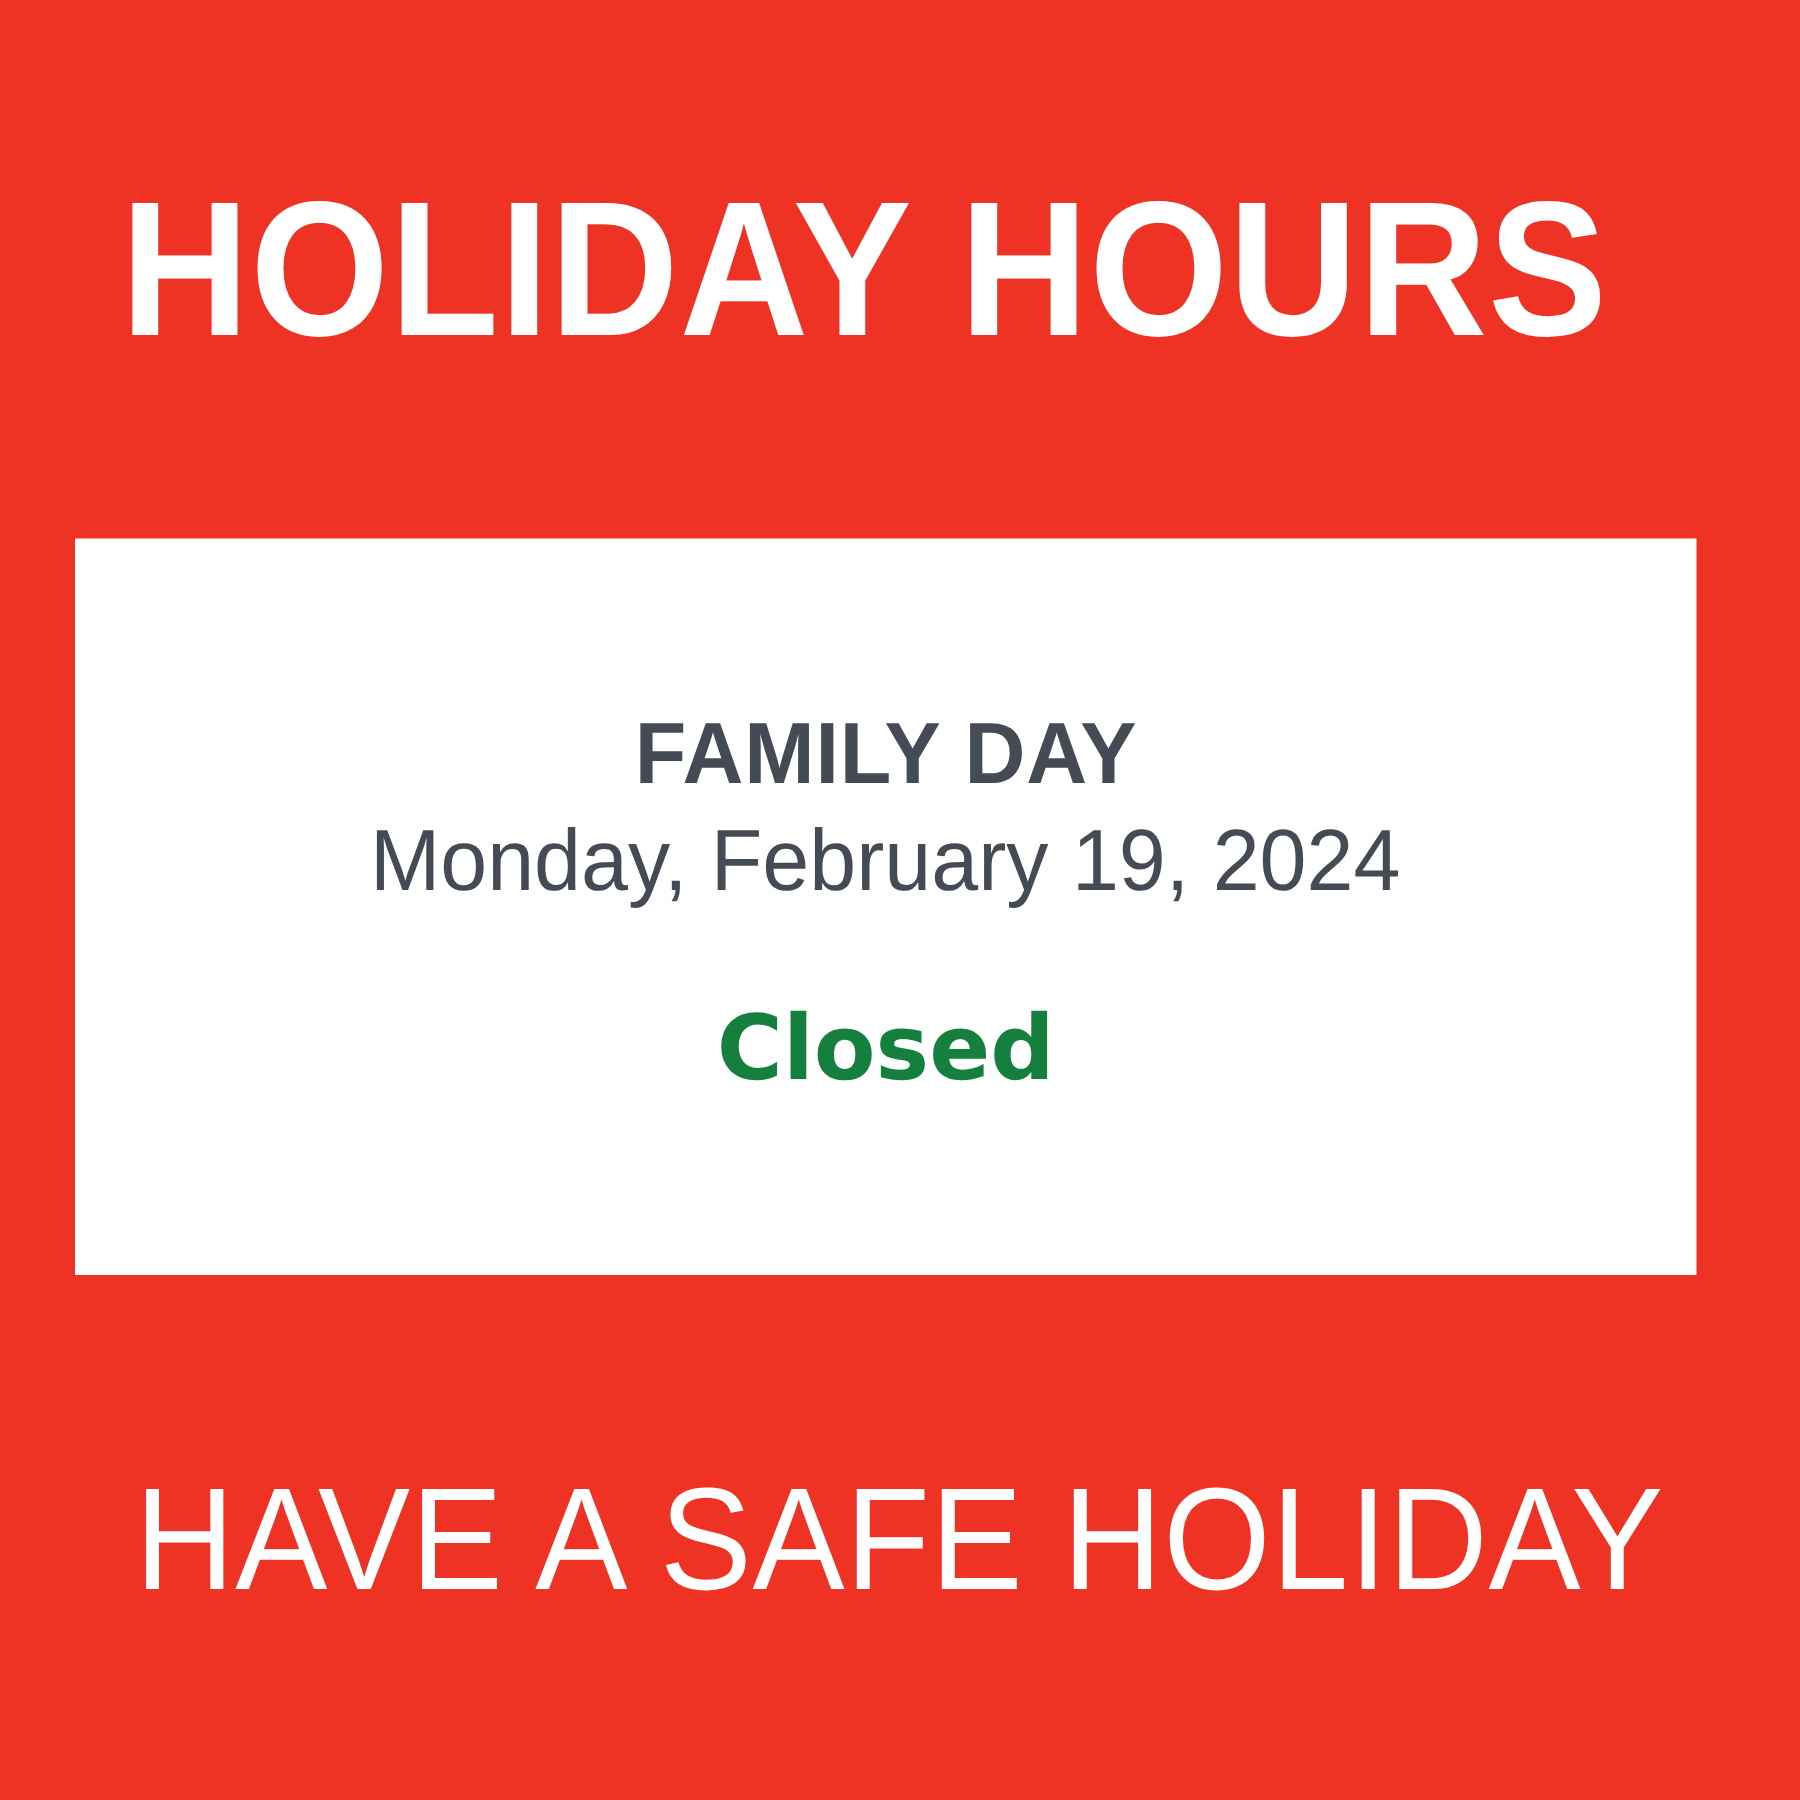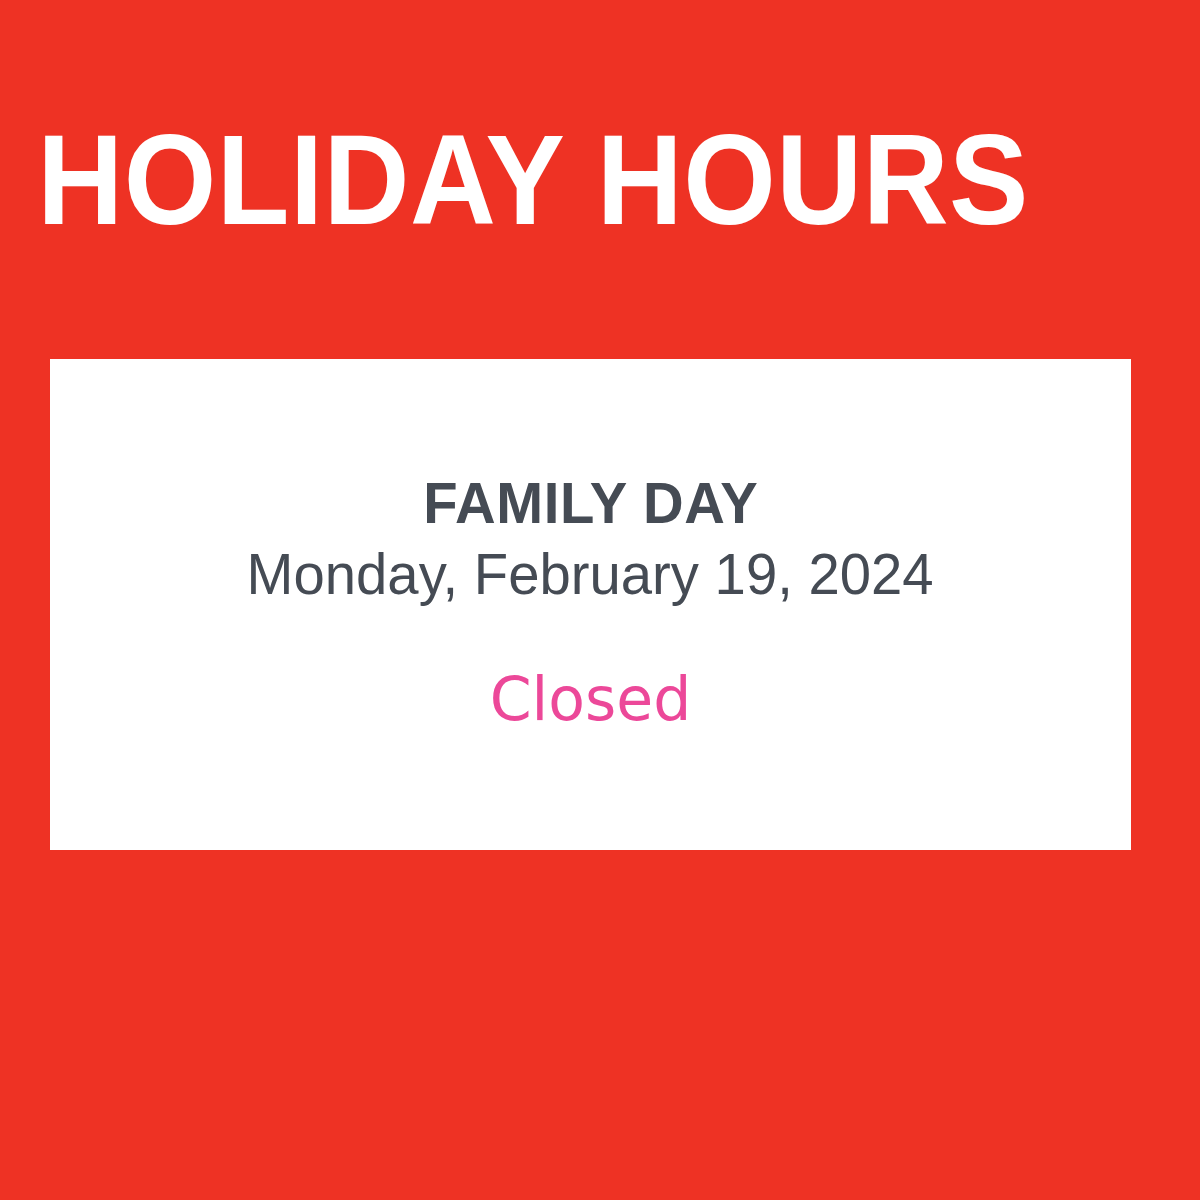--- a/index.html
+++ b/index.html
@@ -29,20 +29,21 @@
 
   
   .headline {
     position: absolute;
     top: 0;
     left: 0;
     width: 1152px;
     height: 359px;
     display: flex;
     align-items: center;
+    justify-content: center;
   }
 
   .headline-text {
     color: #FFFFFF;
     font-family: "Liberation Sans Narrow", "Liberation Sans", "DejaVu Sans Condensed", sans-serif;
     font-weight: 700;
     font-size: 128px;
     line-height: 1;
     letter-spacing: 0.5px;
     white-space: nowrap;
@@ -89,23 +90,23 @@
     font-family: "Liberation Sans Narrow", "Liberation Sans", "DejaVu Sans Condensed", sans-serif;
     font-weight: 400;
     font-size: 58px;
     line-height: 1.12;
     margin-top: 6px;
     white-space: nowrap;
     transform: scaleX(0.97);
   }
 
   .status {
-    color: #ec4899;
+    color: #15803d;
     font-family: "DejaVu Sans", "Liberation Sans", sans-serif;
-    font-weight: 400;
+    font-weight: 700;
     font-size: 60px;
     line-height: 1.1;
     margin-top: 60px;
     white-space: nowrap;
   }
 
   
   .footer {
     position: absolute;
     left: 0;
@@ -139,14 +140,17 @@
   </div>
 
   <div class="card">
     <div class="card-inner">
       <div class="occasion">FAMILY DAY</div>
       <div class="date">Monday, February 19, 2024</div>
       <div class="status">Closed</div>
     </div>
   </div>
 
+  <div class="footer">
+    <div class="footer-text">HAVE A SAFE HOLIDAY</div>
+  </div>
 
 </div>
 
 </body></html>

